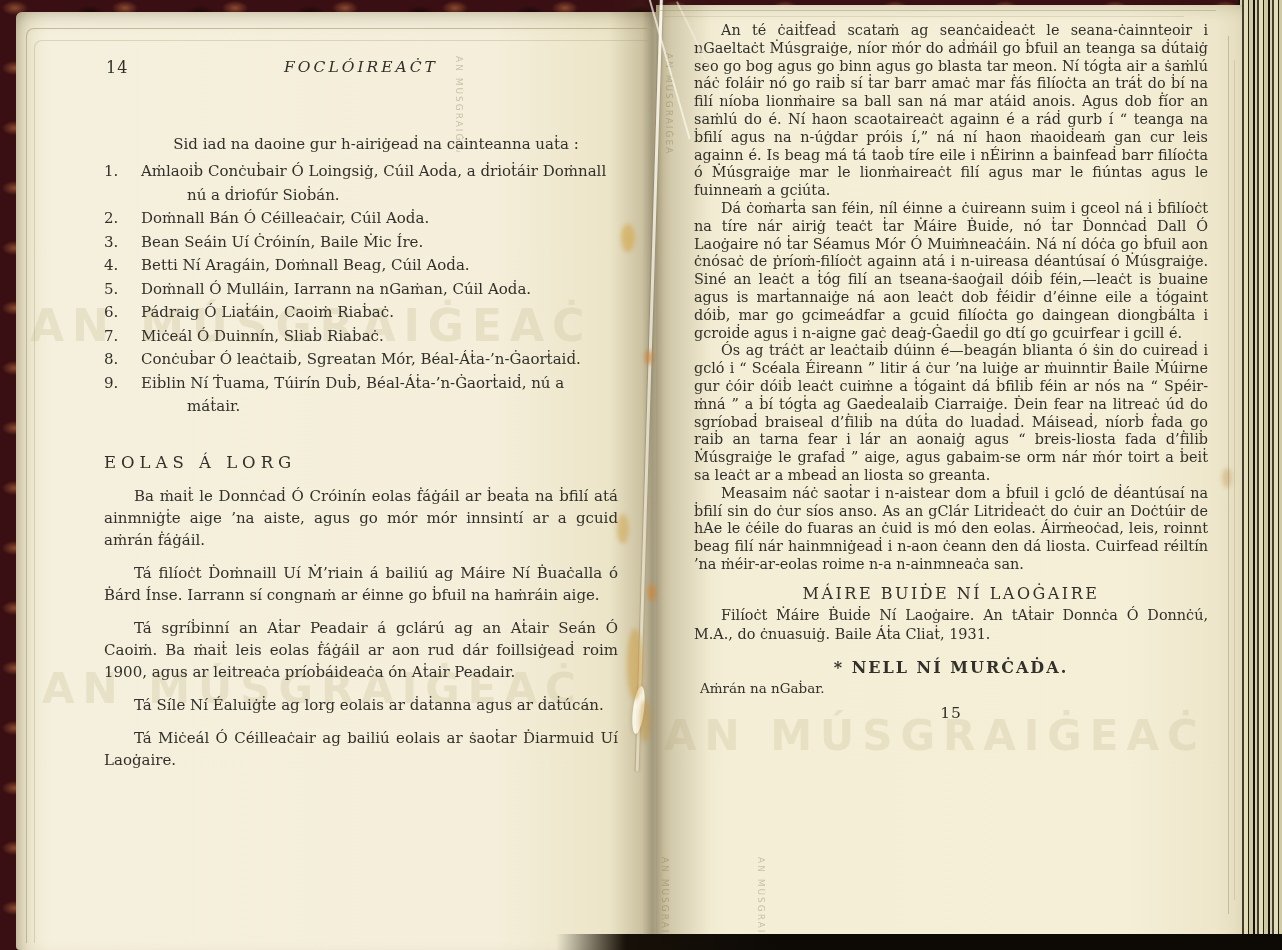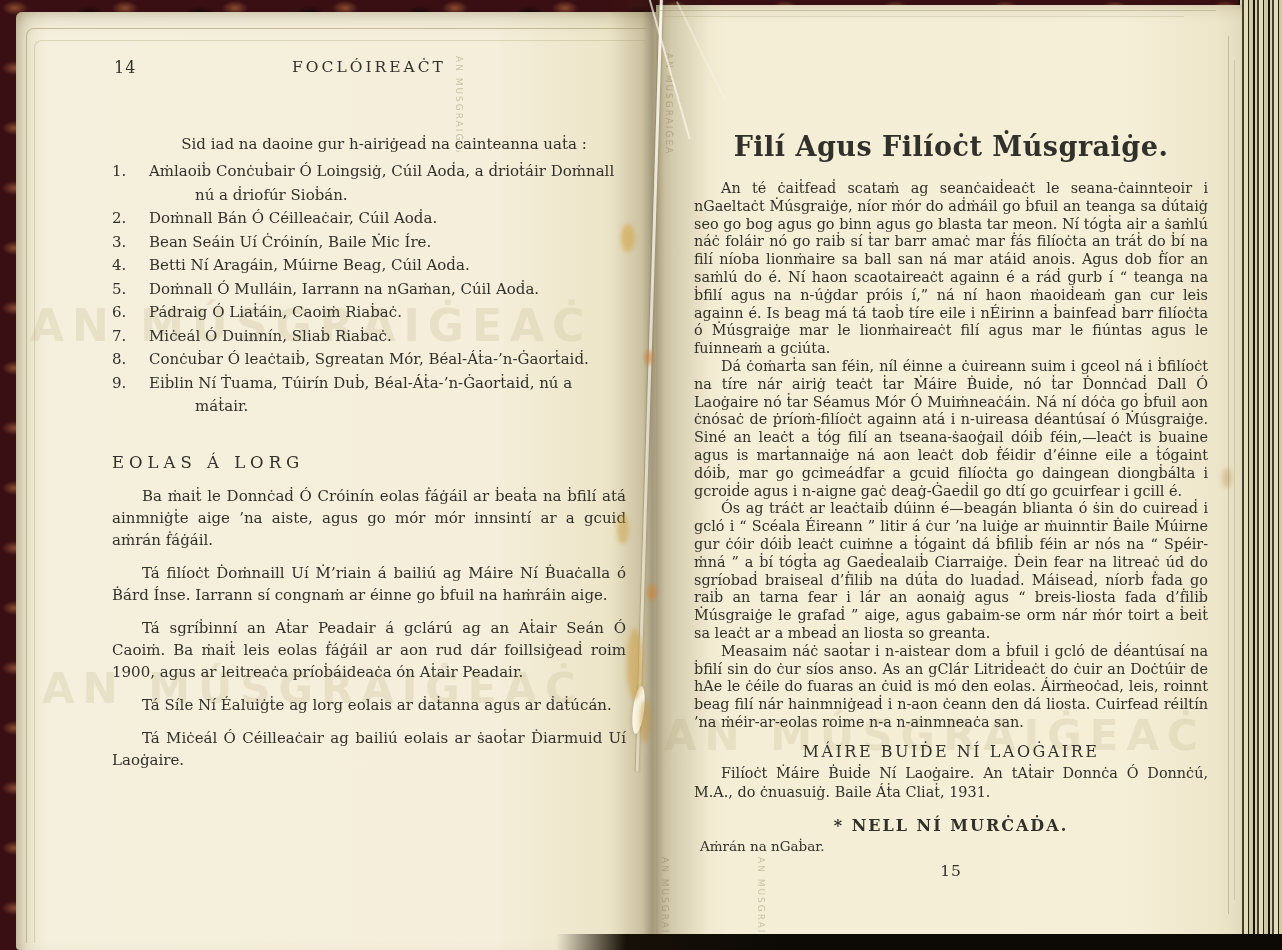--- a/index.html
+++ b/index.html
@@ -78,24 +78,24 @@
   .rp-sideline1{position:absolute;left:1228px;top:36px;height:878px;border-left:1px solid rgba(140,130,95,.4);}
   .rp-sideline2{position:absolute;left:1234px;top:60px;height:840px;border-left:1px solid rgba(140,130,95,.25);}
   .bottom-dark{position:absolute;left:556px;top:934px;width:726px;height:16px;
     background:linear-gradient(90deg,rgba(20,14,8,0) 0,#171008 70px,#0d0a06 220px);}
   
   .wm-h{position:absolute;font-family:"DejaVu Sans",sans-serif;font-weight:bold;
     font-size:44px;letter-spacing:8px;white-space:nowrap;color:rgba(205,196,158,.34);pointer-events:none;}
   .wm-v{position:absolute;font-family:"DejaVu Sans",sans-serif;writing-mode:vertical-rl;
     font-size:9px;letter-spacing:2px;color:rgba(142,132,94,.42);pointer-events:none;white-space:nowrap;overflow:hidden;}
   
-  .lp-content{position:absolute;left:96px;top:46px;width:514px;}
+  .lp-content{position:absolute;left:88px;top:46px;width:514px;}
   .lp-head{position:relative;height:22px;}
   .lp-pagenum{position:absolute;left:2px;top:0;font-size:16px;letter-spacing:1px;}
-  .lp-title{display:block;text-align:center;font-size:15.5px;letter-spacing:3px;}
+  .lp-title{display:block;text-align:center;font-size:15.5px;letter-spacing:3px;font-style:italic;}
   .lp-intro{margin:52px 0 4px 0;text-indent:30px;font-size:15px;line-height:24px;text-align:center;}
   .li{display:flex;font-size:15px;line-height:23.5px;}
   .li-num{width:37px;flex:none;}
   .li-text{flex:1;padding-left:46px;text-indent:-46px;}
   .lp-heading{margin-top:34px;font-size:16.5px;letter-spacing:5px;}
   .lp-para{margin:11px 0 0 0;font-size:15px;line-height:22px;text-indent:30px;text-align:justify;}
   .lp-para.first{margin-top:13px;}
   
   .rp-content{position:absolute;left:38px;top:0;width:514px;}
   .rp-title{margin-top:126px;text-align:center;font-size:27px;font-weight:bold;letter-spacing:.5px;}
@@ -132,21 +132,21 @@
     <div class="li">
       <span class="li-num">2.</span>
       <span class="li-text">Doṁnall Bán Ó Céilleaċair, Cúil Aoḋa.</span>
     </div>
     <div class="li">
       <span class="li-num">3.</span>
       <span class="li-text">Bean Seáin Uí Ċróinín, Baile Ṁic Íre.</span>
     </div>
     <div class="li">
       <span class="li-num">4.</span>
-      <span class="li-text">Betti Ní Aragáin, Múirne Beag, Cúil Aoḋa.</span>
+      <span class="li-text">Betti Ní Aragáin, Doṁnall Beag, Cúil Aoḋa.</span>
     </div>
     <div class="li">
       <span class="li-num">5.</span>
       <span class="li-text">Doṁnall Ó Mulláin, Iarrann na nGaṁan, Cúil Aoḋa.</span>
     </div>
     <div class="li">
       <span class="li-num">6.</span>
       <span class="li-text">Pádraig Ó Liaṫáin, Caoiṁ Riaḃaċ.</span>
     </div>
     <div class="li">
@@ -171,21 +171,20 @@
   </div>
 </div>
 
 <div class="page page-right">
   <div class="wm-h" style="left:8px;top:706px;font-size:42px;">AN MÚSGRAIĠEAĊ</div>
   <div class="wm-v" style="left:8px;top:48px;height:100px;">AN MÚSGRAIĠEAĊ</div>
   <div class="wm-v" style="left:4px;top:852px;height:90px;">AN MÚSGRAIĠEAĊ</div>
   <div class="wm-v" style="left:100px;top:852px;height:90px;">AN MÚSGRAIĠEAĊ</div>
 
   <div class="rp-content">
-    <h1 class="rp-title">Filí Agus Filíoċt Ṁúsgraiġe.</h1>
     <p class="rp-para first">An té ċaiṫfeaḋ scataṁ ag seanċaiḋeaċt le seana-ċainnteoir i nGaeltaċt Ṁúsgraiġe, níor ṁór do aḋṁáil go ḃfuil an teanga sa ḋútaiġ seo go bog agus go binn agus go blasta tar meon.  Ní tógṫa air a ṡaṁlú náċ foláir nó go raiḃ sí ṫar barr amaċ mar ḟás filíoċta an tráṫ do ḃí na filí níoba lionṁaire sa ball san ná mar atáid anois.  Agus dob ḟíor an saṁlú do é.  Ní haon scaotaireaċt againn é a ráḋ gurb í “ teanga na ḃfilí agus na n-úġdar próis í,” ná ní haon ṁaoiḋeaṁ gan cur leis againn é.  Is beag má tá taoḃ tíre eile i nÉirinn a ḃainfeaḋ barr filíoċta ó Ṁúsgraiġe mar le lionṁaireaċt filí agus mar le fiúntas agus le fuinneaṁ a gciúta.</p>
     <p class="rp-para">Dá ċoṁarṫa san féin, níl éinne a ċuireann suim i gceol ná i ḃfilíoċt na tíre nár airiġ teaċt ṫar Ṁáire Ḃuiḋe, nó ṫar Ḋonnċaḋ Dall Ó Laoġaire nó ṫar Séamus Mór Ó Muiṁneaċáin.  Ná ní dóċa go ḃfuil aon ċnósaċ de ṗríoṁ-filíoċt againn atá i n-uireasa déantúsaí ó Ṁúsgraiġe.  Siné an leaċt a ṫóg filí an tseana-ṡaoġail dóiḃ féin,—leaċt is buaine agus is marṫannaiġe ná aon leaċt dob ḟéidir d’éinne eile a ṫógaint dóiḃ, mar go gcimeádfar a gcuid filíoċta go daingean diongḃálta i gcroiḋe agus i n-aigne gaċ deaġ-Ġaeḋil go dtí go gcuirfear i gcill é.</p>
     <p class="rp-para">Ós ag tráċt ar leaċtaiḃ dúinn é—beagán blianta ó ṡin do cuireaḋ i gcló i “ Scéala Éireann ” litir á ċur ’na luiġe ar ṁuinntir Ḃaile Ṁúirne gur ċóir dóiḃ leaċt cuiṁne a ṫógaint dá ḃfiliḃ féin ar nós na “ Spéir-ṁná ” a ḃí tógṫa ag Gaeḋealaiḃ Ciarraiġe.  Ḋein fear na litreaċ úd do sgríobaḋ braiseal d’ḟiliḃ na dúṫa do luaḋaḋ.  Máiseaḋ, níorḃ ḟada go raiḃ an tarna fear i lár an aonaiġ agus “ breis-liosta fada d’ḟiliḃ Ṁúsgraiġe le grafaḋ ” aige, agus gabaim-se orm nár ṁór toirt a ḃeiṫ sa leaċt ar a mbeaḋ an liosta so greanta.</p>
     <p class="rp-para">Measaim náċ saoṫar i n-aistear dom a ḃfuil i gcló de ḋéantúsaí na ḃfilí sin do ċur síos anso.  As an gClár Litriḋeaċt do ċuir an Doċtúir de hAe le ċéile do fuaras an ċuid is mó den eolas.  Áirṁeoċad, leis, roinnt beag filí nár hainmniġeaḋ i n-aon ċeann den dá liosta.  Cuirfead réiltín ’na ṁéir-ar-eolas roime n-a n-ainmneaċa san.</p>
     <div class="rp-sub">MÁIRE BUIḊE NÍ LAOĠAIRE</div>
     <p class="rp-ref">Filíoċt Ṁáire Ḃuiḋe Ní Laoġaire.  An tAṫair Donnċa Ó Donnċú, M.A., do ċnuasuiġ.  Baile Áṫa Cliaṫ, 1931.</p>
     <div class="rp-foot">* NELL NÍ MURĊAḊA.</div>
     <div class="rp-footnote">Aṁrán na nGaḃar.</div>
     <div class="rp-pagenum">15</div>
   </div>

